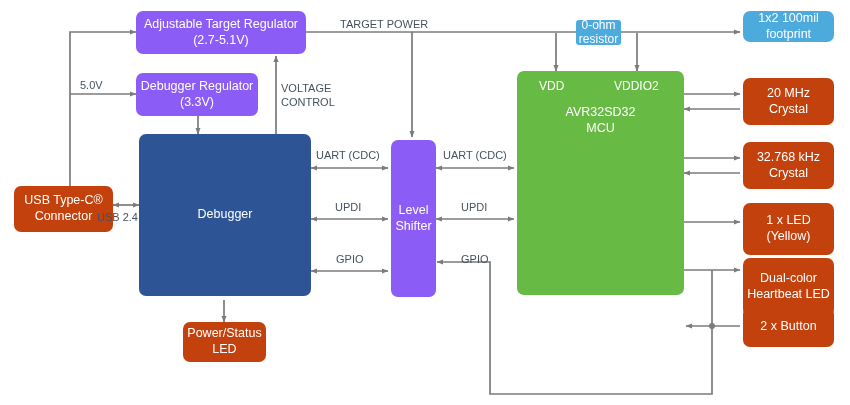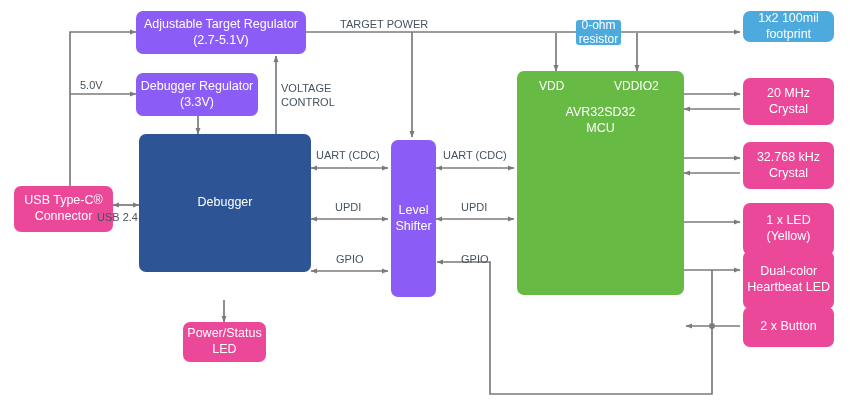--- a/index.html
+++ b/index.html
@@ -34,21 +34,21 @@
     text-align: center;
     line-height: 1.25;
     font-size: 12.5px;
     padding: 2px 4px;
     z-index: 3;
   }
   .node .ntext { white-space: pre-line; }
   .node-red    { background: #8b5cf6; }
   .node-blue   { background: #2d5596; }
   .node-green  { background: #67bb45; }
-  .node-orange { background: #ec4899; }
+  .node-orange { background: #c2410c; }
   .node-ltblue { background: #4caadd; }
   .node-small  { font-size: 12px; border-radius: 3px; line-height: 1.15; }
   .wirelabel {
     position: absolute;
     color: #44525e;
     font-size: 11px;
     white-space: pre-line;
     line-height: 1.3;
     z-index: 4;
   }
@@ -127,21 +127,21 @@
   <div class="node node-red" style="left:136px; top:11px; width:170px; height:43px;">
     <span class="ntext">Adjustable Target Regulator
 (2.7-5.1V)</span>
   </div>
 
   <div class="node node-red" style="left:136px; top:73px; width:122px; height:43px;">
     <span class="ntext">Debugger Regulator
 (3.3V)</span>
   </div>
 
-  <div class="node node-blue" style="left:139px; top:134px; width:172px; height:138px;align-items:center;">
+  <div class="node node-blue" style="left:139px; top:134px; width:172px; height:162px;align-items:center;">
     <span class="ntext">Debugger</span>
   </div>
 
   <div class="node node-orange" style="left:14px; top:186px; width:99px; height:46px;">
     <span class="ntext">USB Type-C®
 Connector</span>
   </div>
 
   <div class="node node-orange" style="left:183px; top:322px; width:83px; height:40px;">
     <span class="ntext">Power/Status
@@ -176,21 +176,21 @@
   <div class="node node-orange" style="left:743px; top:142px; width:91px; height:47px;">
     <span class="ntext">32.768 kHz
 Crystal</span>
   </div>
 
   <div class="node node-orange" style="left:743px; top:203px; width:91px; height:52px;">
     <span class="ntext">1 x LED
 (Yellow)</span>
   </div>
 
-  <div class="node node-orange" style="left:743px; top:251px; width:91px; height:58px;justify-content:flex-end;">
+  <div class="node node-orange" style="left:743px; top:258px; width:91px; height:58px;">
     <span class="ntext">Dual-color
 Heartbeat LED</span>
   </div>
 
   <div class="node node-orange" style="left:743px; top:307px; width:91px; height:40px;">
     <span class="ntext">2 x Button</span>
   </div>
 
   <div class="pinlabel" style="left:539px; top:79px;">VDD</div>
   <div class="pinlabel" style="left:614px; top:79px;">VDDIO2</div>

